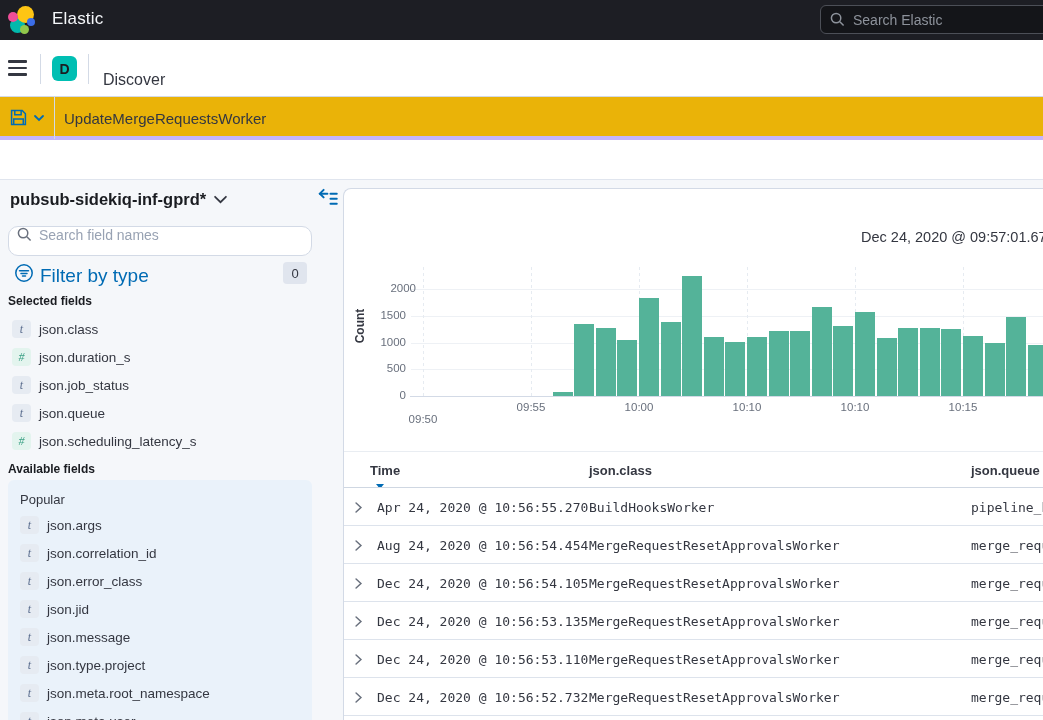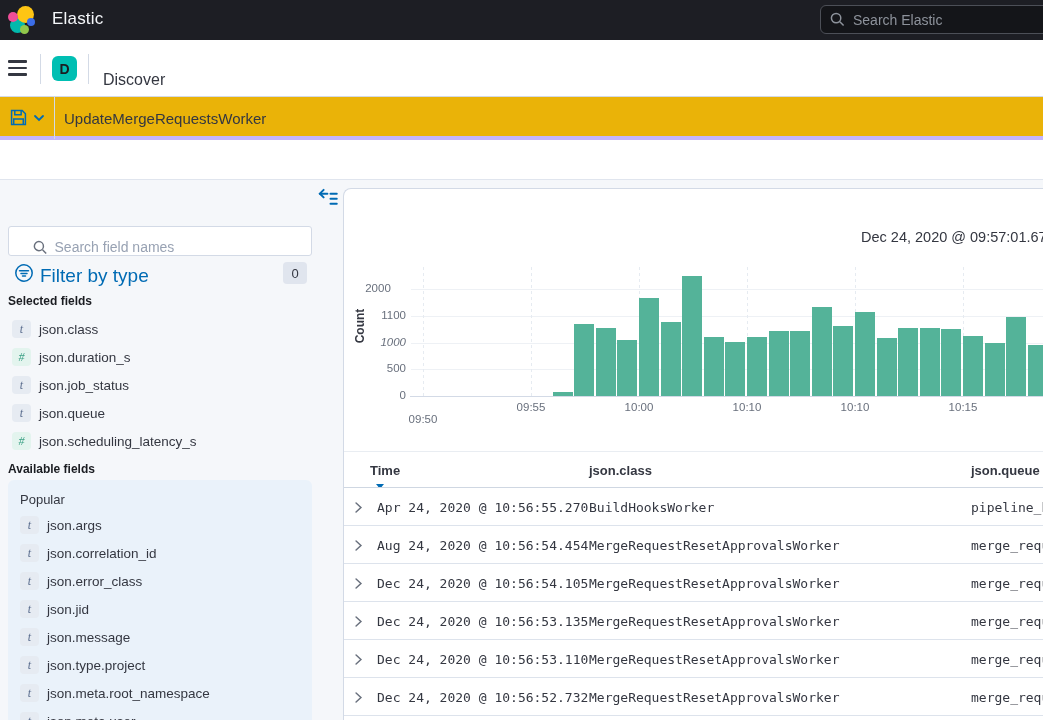--- a/index.html
+++ b/index.html
@@ -55,21 +55,21 @@
   }
 
   
   .content { left:0; top:180px; width:1043px; height:540px; background:#f5f7fa; }
 
   
   .idxtitle { left:10px; top:10px; font-size:16.5px; font-weight:700; color:#1a1c21; display:flex; align-items:center; gap:8px; cursor:pointer; }
   .collapsebtn { left:318px; top:8px; width:20px; height:20px; cursor:pointer; }
   .fieldsearch {
     left:8px; top:46px; width:304px; height:30px; background:#fff; border:1px solid #d3dae6;
-    border-radius:3px; display:flex; align-items:flex-end; padding:0 24px;
+    border-radius:10px; display:flex; align-items:flex-start; padding:0 8px;
   }
   .fieldsearch input {
     border:none; outline:none; background:transparent; font-family:inherit;
     font-size:14px; color:#69707d; margin-left:7px; width:240px;
   }
   .fieldsearch input::placeholder { color:#98a2b3; }
   .ftyperow { left:0px; top:82px; width:320px; height:24px; }
   .ftypelabel { left:40px; top:3px; font-size:19px; color:#006bb4; cursor:pointer; }
   .ftypecount {
     left:283px; top:0px; width:24px; height:22px; background:#e0e5ee; border-radius:4px;
@@ -173,20 +173,26 @@
     <line x1="5.5" y1="7.8" x2="14.5" y2="7.8"></line>
     <line x1="7" y1="10.4" x2="13" y2="10.4"></line>
     <line x1="8.5" y1="13" x2="11.5" y2="13"></line>
   </svg>
   <div class="abs filterconnector"></div>
   <div class="abs filterpill">{"bool":{"minimum_should_match":1,"should":[{"match_phrase":{"json.meta.feature_category":"code_review"}},{"match_phrase":{"json.meta.feature_category":"editor_ext</div>
 </div>
 
 <div class="abs content">
 
+  <div class="abs idxtitle">
+    <span>pubsub-sidekiq-inf-gprd*</span>
+    <svg width="13" height="9" viewBox="0 0 12 8" fill="none" stroke="#343741" stroke-width="1.6" stroke-linecap="round">
+      <polyline points="1,1.5 6,6.5 11,1.5"></polyline>
+    </svg>
+  </div>
   <svg class="abs collapsebtn" viewBox="0 0 16 16" fill="none" stroke="#006bb4" stroke-width="1.6" stroke-linecap="round">
     <line x1="1.5" y1="4.5" x2="7.5" y2="4.5"></line>
     <polyline points="4.5,1.5 1.5,4.5 4.5,7.5"></polyline>
     <line x1="10" y1="4.5" x2="15" y2="4.5"></line>
     <line x1="10" y1="8.5" x2="15" y2="8.5"></line>
     <line x1="10" y1="12.5" x2="15" y2="12.5"></line>
   </svg>
 
   <div class="abs fieldsearch">
     <svg width="15" height="15" viewBox="0 0 16 16" fill="none" stroke="#69707d" stroke-width="1.6">
@@ -271,25 +277,25 @@
   </div>
 
   <div class="abs maincard">
     <div class="abs datelabel">Dec 24, 2020 @ 09:57:01.677</div>
     <div class="abs ylab">Count</div>
     <div id="chart">
         <div class="abs ytick" style="left: 6px; top: 200px;">0</div>
         <div class="abs hgrid" style="top: 180px;"></div>
         <div class="abs ytick" style="left: 6px; top: 173px;">500</div>
         <div class="abs hgrid" style="top: 154px;"></div>
-        <div class="abs ytick" style="left: 6px; top: 147px; font-style: italic;">1000</div>
+        <div class="abs ytick" style="left: 6px; top: 147px;">1000</div>
         <div class="abs hgrid" style="top: 127px;"></div>
-        <div class="abs ytick" style="left: 6px; top: 120px;">1100</div>
+        <div class="abs ytick" style="left: 6px; top: 120px;">1500</div>
         <div class="abs hgrid" style="top: 100px;"></div>
-        <div class="abs ytick" style="left: 6px; top: 93px; text-align: center;">2000</div>
+        <div class="abs ytick" style="left: 16px; top: 93px;">2000</div>
         <div class="abs vgrid" style="left: 79px;"></div>
         <div class="abs xtick" style="left: 79px; top: 224px;">09:50</div>
         <div class="abs vgrid" style="left: 187px;"></div>
         <div class="abs xtick" style="left: 187px; top: 212px;">09:55</div>
         <div class="abs vgrid" style="left: 295px;"></div>
         <div class="abs xtick" style="left: 295px; top: 212px;">10:00</div>
         <div class="abs vgrid" style="left: 403px;"></div>
         <div class="abs xtick" style="left: 403px; top: 212px;">10:10</div>
         <div class="abs vgrid" style="left: 511px;"></div>
         <div class="abs xtick" style="left: 511px; top: 212px;">10:10</div>

